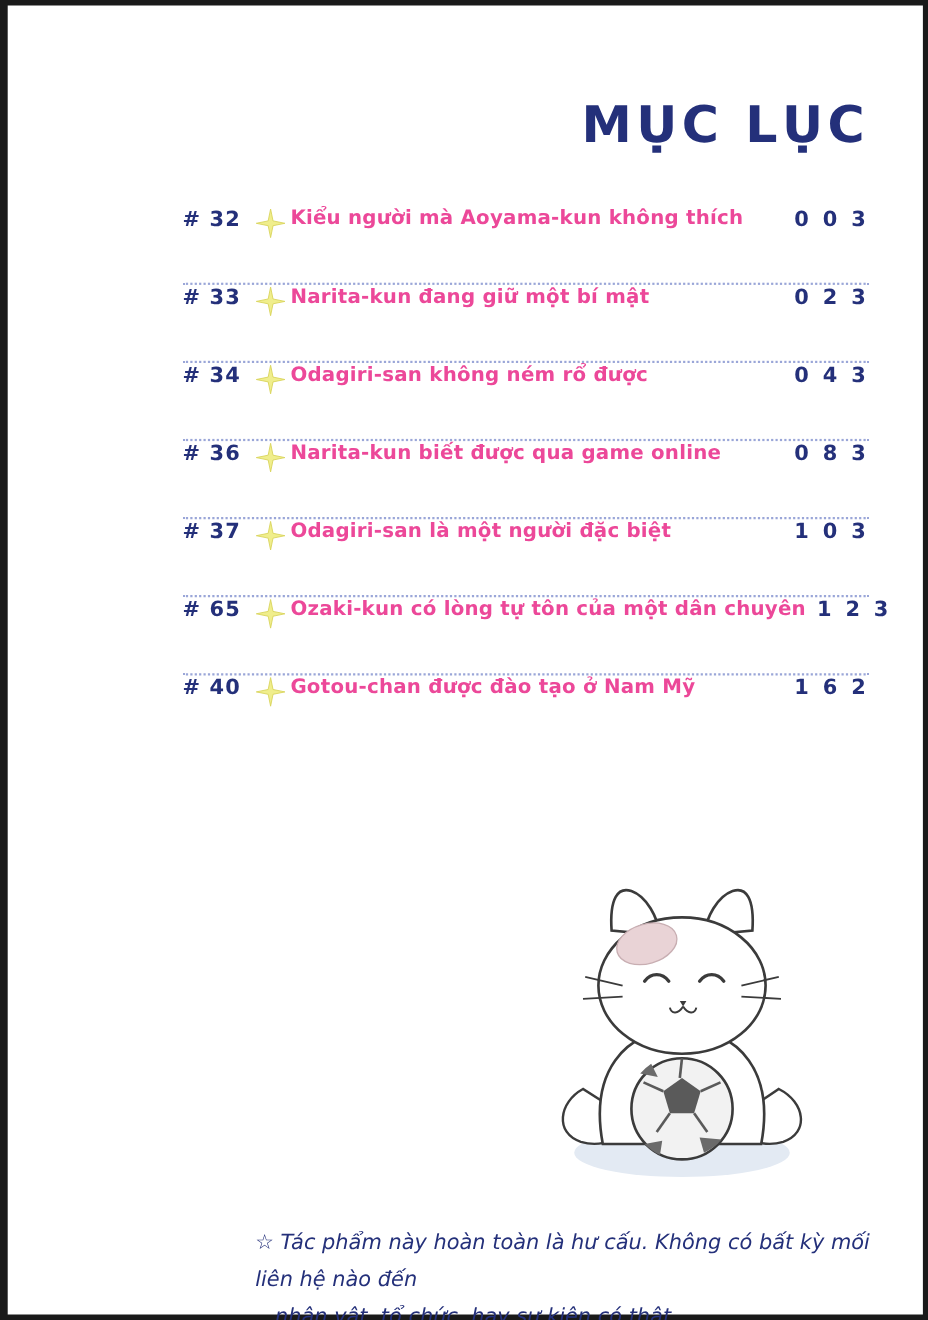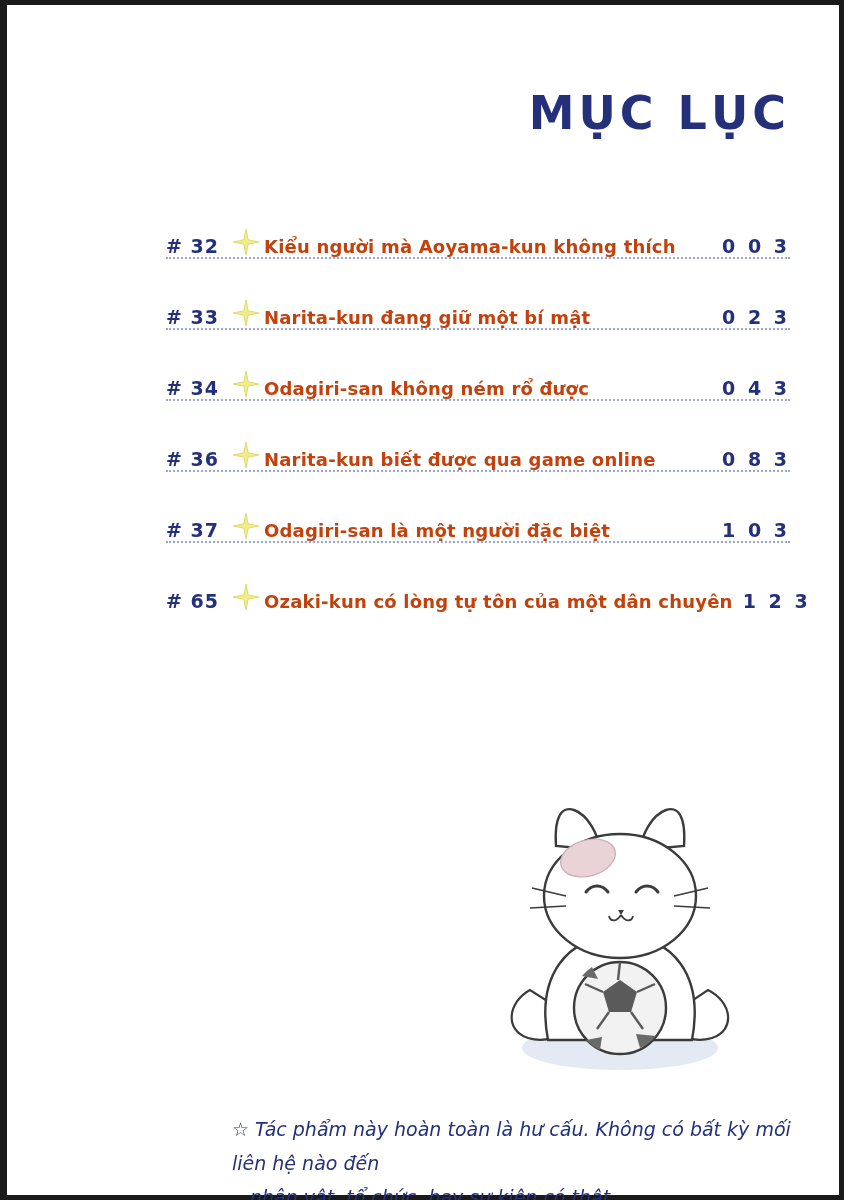--- a/index.html
+++ b/index.html
@@ -63,21 +63,21 @@
     position: absolute;
     left: 166px;
     top: 188px;
     width: 624px;
   }
 
   .toc-row {
     position: relative;
     height: 69px;
     display: flex;
-    align-items: flex-end;
+    align-items: flex-start;
     border-bottom: 2px dotted #9aa6d8;
   }
   .toc-row:last-child {
     border-bottom: none;
   }
 
   .chapter-no {
     width: 62px;
     flex: 0 0 62px;
     font-size: 19px;
@@ -93,21 +93,21 @@
     display: flex;
     justify-content: center;
     align-items: center;
   }
   .star svg { display: block; }
 
   .chapter-title {
     flex: 1 1 auto;
     font-size: 18px;
     font-weight: 600;
-    color: #c2410c;
+    color: #ec4899;
     white-space: nowrap;
     letter-spacing: 0.2px;
   }
 
   .page-no {
     flex: 0 0 78px;
     text-align: right;
     font-size: 19px;
     font-weight: 700;
     color: #24307a;
@@ -216,20 +216,30 @@
       <div class="star">
         <svg width="30" height="30" viewBox="0 0 30 30">
             <path d="M15 2 L17.2 12.8 L28 15 L17.2 17.2 L15 28 L12.8 17.2 L2 15 L12.8 12.8 Z" fill="#f0ee8c" stroke="#d8d45a" stroke-width="0.8"></path>
           </svg>
       </div>
       <div class="chapter-title">Ozaki-kun có lòng tự tôn của một dân chuyên</div>
       <div class="page-no">1 2 3</div>
     </div>
 
 
+    <div class="toc-row">
+      <div class="chapter-no"># 40</div>
+      <div class="star">
+        <svg width="30" height="30" viewBox="0 0 30 30">
+            <path d="M15 2 L17.2 12.8 L28 15 L17.2 17.2 L15 28 L12.8 17.2 L2 15 L12.8 12.8 Z" fill="#f0ee8c" stroke="#d8d45a" stroke-width="0.8"></path>
+          </svg>
+      </div>
+      <div class="chapter-title">Gotou-chan được đào tạo ở Nam Mỹ</div>
+      <div class="page-no">1 6 2</div>
+    </div>
 
   </div>
 
   <div class="cat-art">
     <svg width="300" height="300" viewBox="0 0 300 300">
 
       <ellipse cx="150" cy="258" rx="98" ry="22" fill="#e3eaf3"></ellipse>
 
       <path d="M60 200 C38 212 34 240 58 248 C78 254 100 244 104 228 Z" fill="#ffffff" stroke="#3b3b3b" stroke-width="2.2"></path>
 

